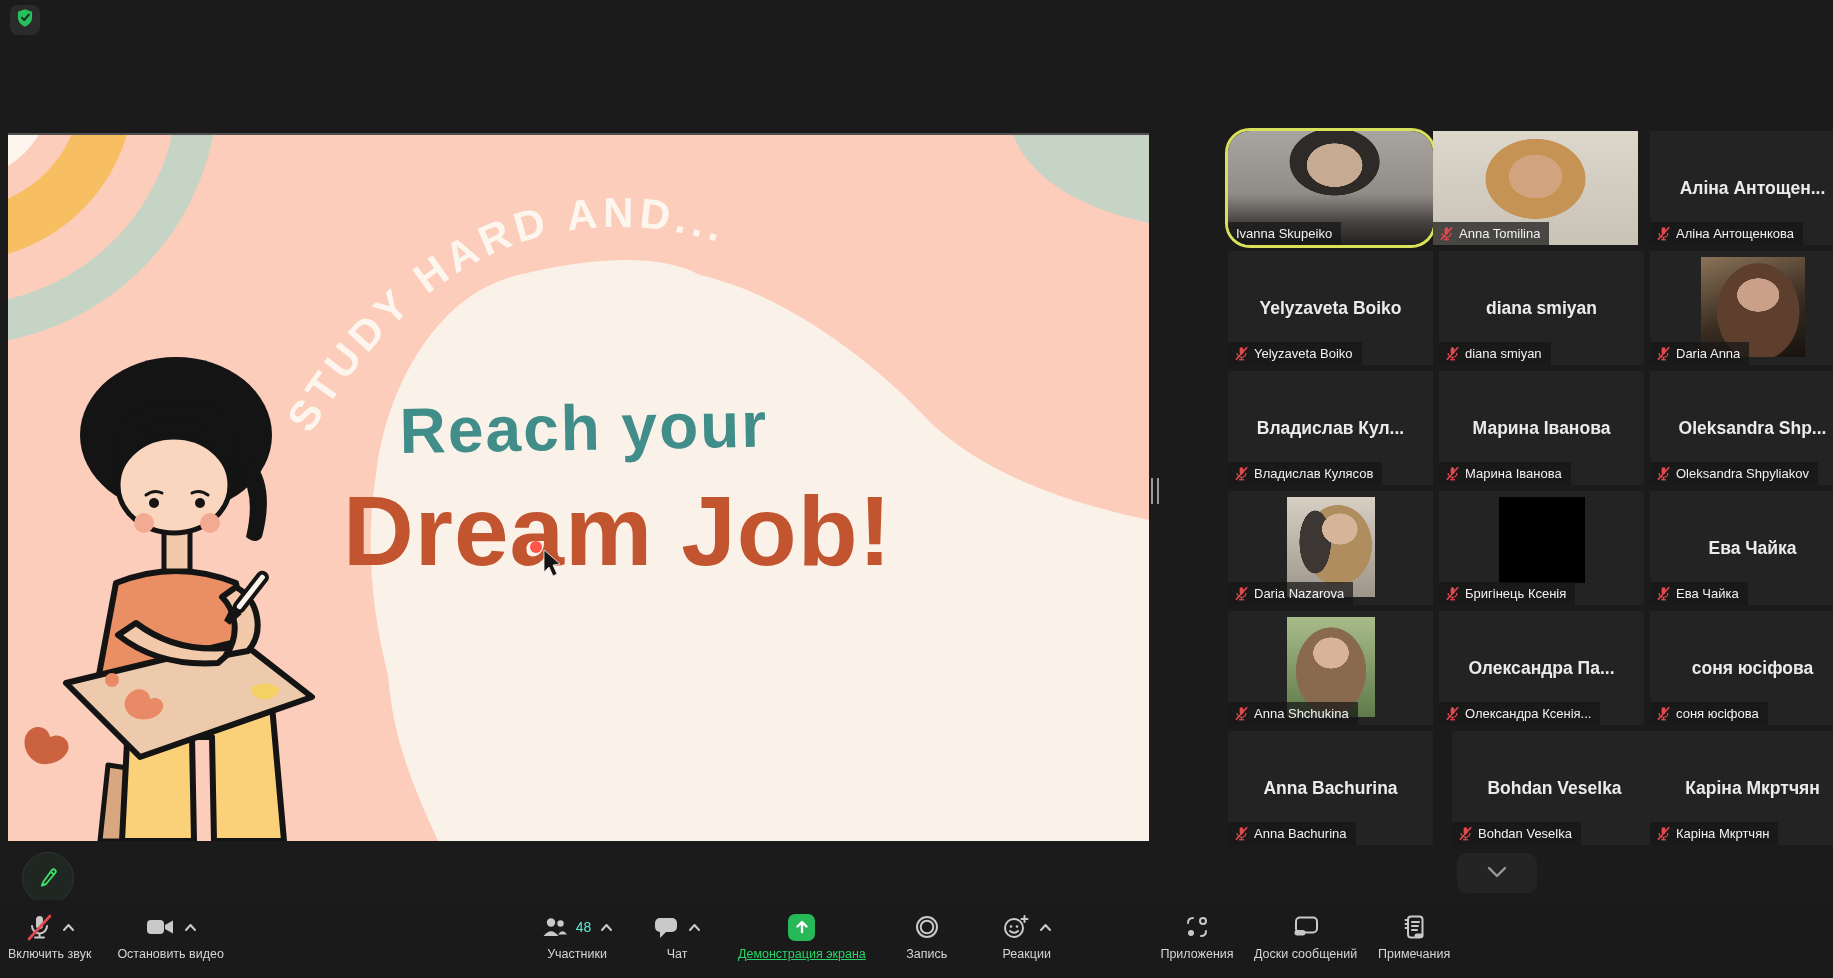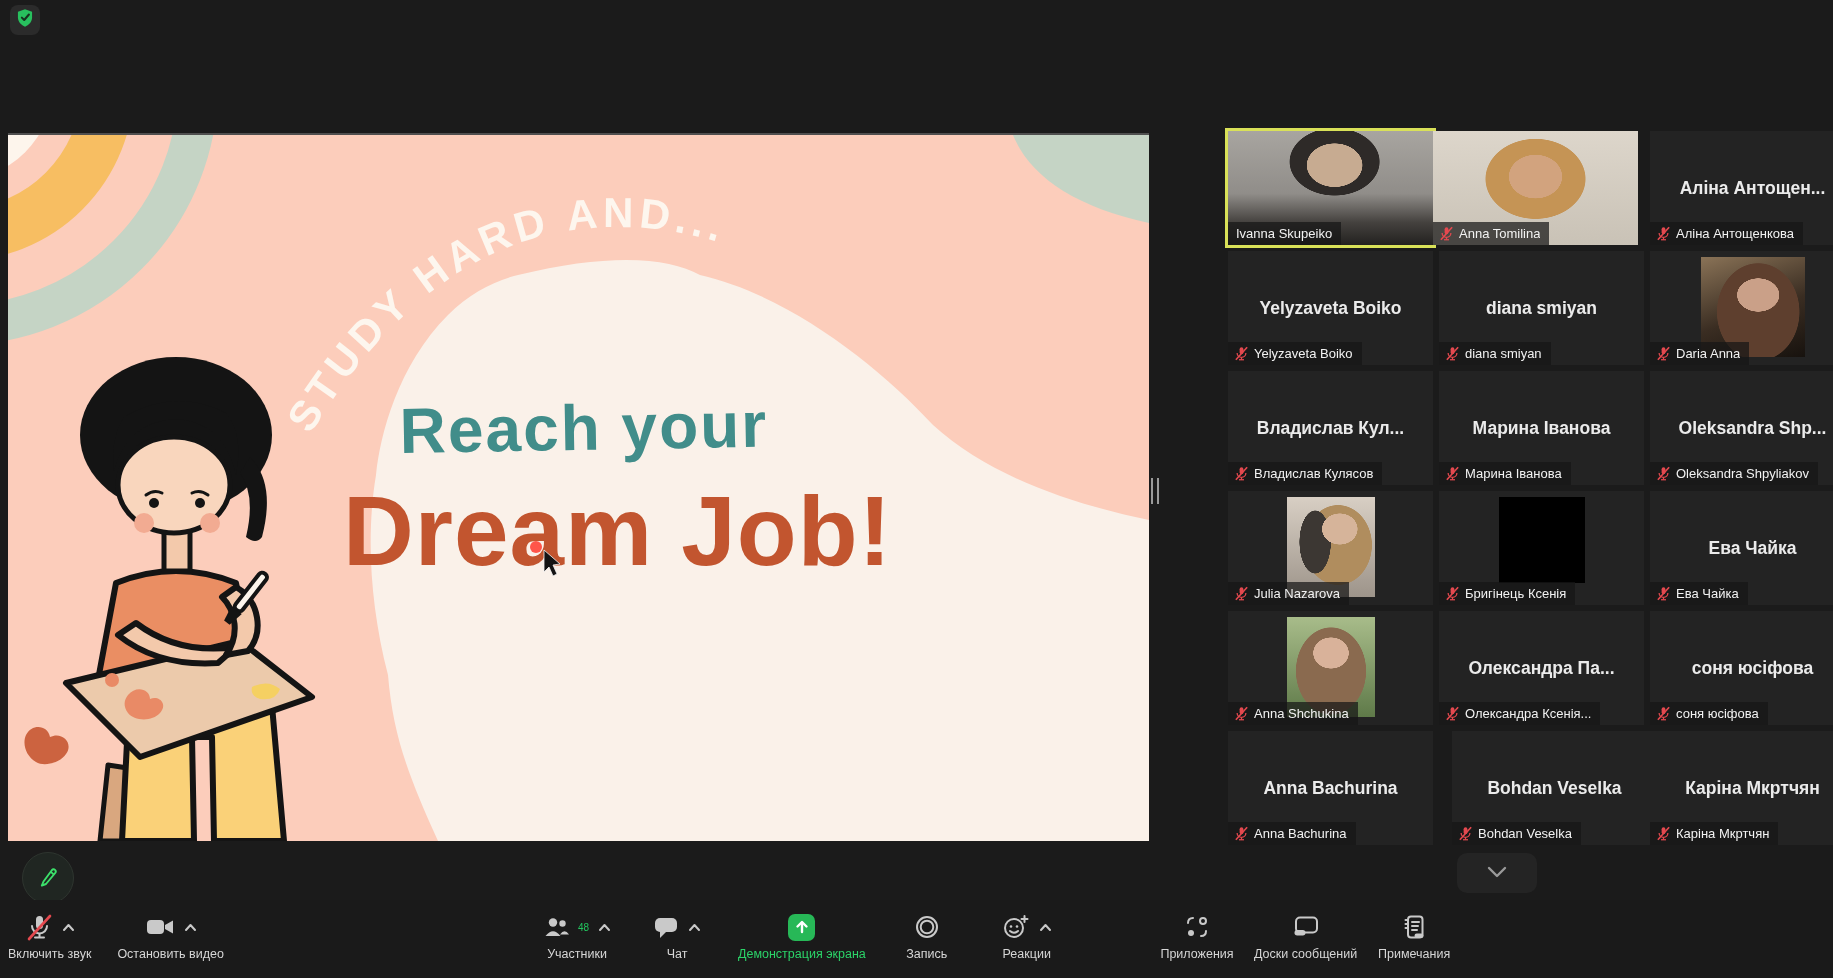--- a/index.html
+++ b/index.html
@@ -17,21 +17,21 @@
   .slide svg{display:block;}
   
   .grip{position:absolute;left:1151px;top:478px;width:10px;height:26px;display:flex;gap:4px;}
   .grip i{display:block;width:2px;height:26px;background:#9a9a9a;}
   
   .annotate{position:absolute;left:22px;top:852px;width:50px;height:50px;border-radius:50%;
     background:#202622;border:1px solid #2e352f;display:flex;align-items:center;justify-content:center;}
   
   .gallery{position:absolute;left:1228px;top:127px;width:626px;height:790px;}
   .tile{position:absolute;width:205px;height:114px;background:#232323;overflow:hidden;}
-  .tile.active{outline:3px solid #d9e158;outline-offset:0;}
+  .tile.active{outline:3px solid #d9e158;outline-offset:0;border-radius:22px;}
   .tile .video{position:absolute;inset:0;}
   .tile .portrait{position:absolute;left:50%;transform:translateX(-50%);top:6px;}
   .center-name{position:absolute;inset:0;display:flex;align-items:center;justify-content:center;
     color:#ebebeb;font-size:17.5px;font-weight:700;white-space:nowrap;overflow:hidden;padding:0 6px;}
   .name-label{position:absolute;left:0;bottom:0;display:flex;align-items:center;gap:5px;
     background:rgba(22,22,22,.72);padding:4px 9px 4px 6px;max-width:196px;}
   .name-label span{color:#f2f2f2;font-size:13px;white-space:nowrap;overflow:hidden;text-overflow:ellipsis;}
   .name-label.nomic{padding-left:8px;}
   
   .full{width:100%;height:100%;}
@@ -61,23 +61,23 @@
   .more-btn{position:absolute;left:229px;top:726px;width:80px;height:40px;border-radius:10px;
     background:#242424;display:flex;align-items:center;justify-content:center;}
   
   .toolbar{position:absolute;left:0;right:0;bottom:0;height:78px;background:#1a1a1a;}
   .tb-group{position:absolute;top:10px;display:flex;align-items:flex-start;}
   .tb-left{left:8px;gap:26px;}
   .tb-center{left:538px;gap:22px;}
   .tb-right{left:1158px;gap:18px;}
   .tb-item{display:flex;flex-direction:column;align-items:center;min-width:78px;cursor:default;}
   .tb-iconrow{height:34px;display:flex;align-items:center;gap:9px;}
-  .tb-count{color:#22c55e;font-size:10px;margin-left:-2px;}
+  .tb-count{color:#5eead4;font-size:14px;margin-left:-2px;}
   .tb-label{margin-top:3px;font-size:12.5px;color:#d6d6d6;white-space:nowrap;}
-  .tb-item.active .tb-label{color:#2bd368;}
+  .tb-item.active .tb-label{color:#2bd368;text-decoration:underline;}
   .share-chip{width:27px;height:27px;border-radius:7px;background:#27b857;display:flex;align-items:center;justify-content:center;}
 </style>
 </head>
 <body>
 
 <div class="sec-badge">
   <span>
     <svg width="22" height="22" viewBox="0 0 28 28">
       <path d="M14 3 L23 6.2 V13 C23 19.4 18.6 22.8 14 25 C9.4 22.8 5 19.4 5 13 V6.2 Z" fill="#28c05e"></path>
       <polyline points="10,13.5 13,16.5 19,9.5" fill="none" stroke="#17311f" stroke-width="2.6" stroke-linecap="round" stroke-linejoin="round"></polyline>
@@ -318,21 +318,21 @@
       <div class="name-label">
         <span style="display: flex;">
           <svg width="15" height="15" viewBox="0 0 24 24">
             <rect x="9" y="2" width="6" height="11" rx="3" fill="#e4494f"></rect>
             <path d="M5,11 a7,7 0 0 0 14,0" fill="none" stroke="#e4494f" stroke-width="2"></path>
             <line x1="12" y1="18" x2="12" y2="22" stroke="#e4494f" stroke-width="2"></line>
             <line x1="8" y1="22" x2="16" y2="22" stroke="#e4494f" stroke-width="2"></line>
             <line x1="3" y1="22" x2="21" y2="2" stroke="#e4494f" stroke-width="2.6"></line>
           </svg>
         </span>
-        <span>Julia Nazarova</span>
+        <span>Daria Nazarova</span>
       </div>
     </div>
     <div class="tile" style="left: 211px; top: 364px;">
       <div class="video portrait av-black"></div>
       <div class="name-label">
         <span style="display: flex;">
           <svg width="15" height="15" viewBox="0 0 24 24">
             <rect x="9" y="2" width="6" height="11" rx="3" fill="#e4494f"></rect>
             <path d="M5,11 a7,7 0 0 0 14,0" fill="none" stroke="#e4494f" stroke-width="2"></path>
             <line x1="12" y1="18" x2="12" y2="22" stroke="#e4494f" stroke-width="2"></line>

